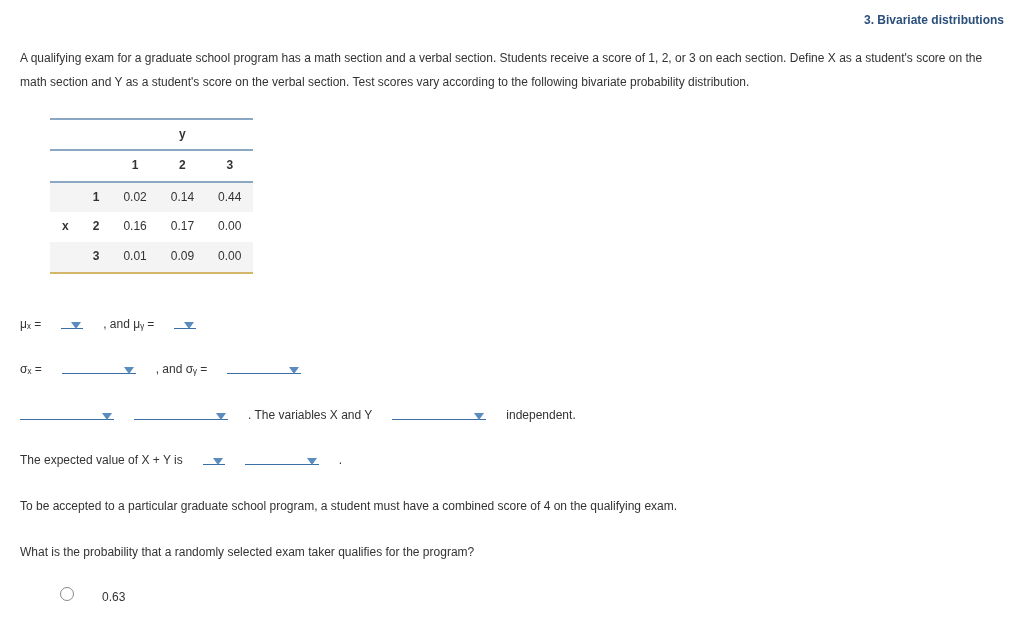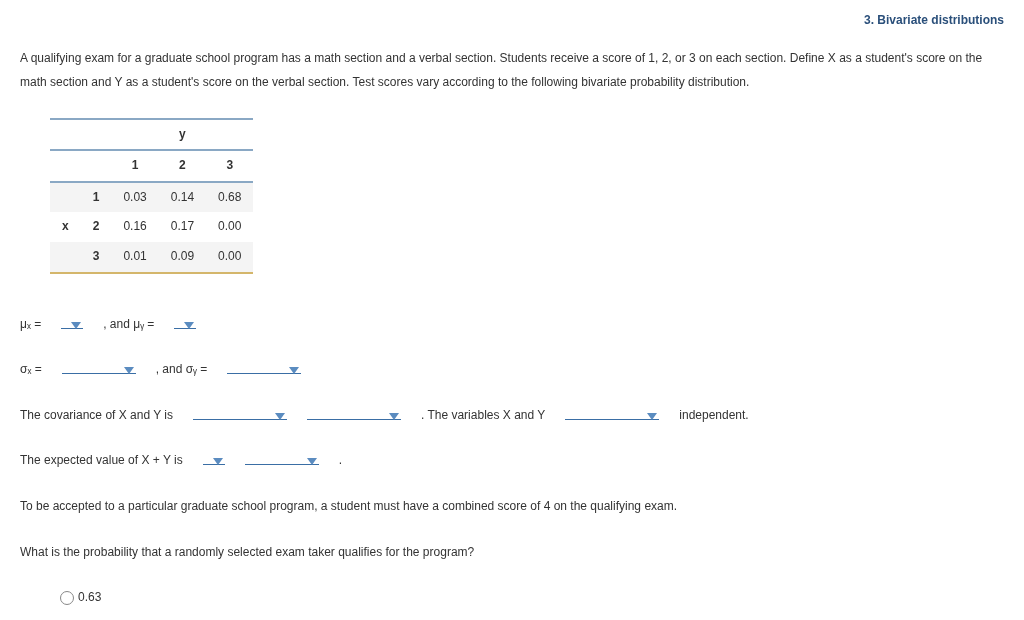--- a/index.html
+++ b/index.html
@@ -66,22 +66,22 @@
     border-left: 5px solid transparent;
     border-right: 5px solid transparent;
     border-top: 7px solid #5b8cc0;
     display: inline-block;
     margin-left: 4px;
     position: relative;
     top: 1px;
   }
   .radio-row {
     display: flex;
-    align-items: center;
-    gap: 4px;
+    align-items: flex-start;
+    gap: 28px;
     margin: 8px 0 6px 40px;
   }
   .radio {
     width: 12px;
     height: 12px;
     border: 1px solid #888;
     border-radius: 50%;
     flex: 0 0 auto;
   }
 </style>
@@ -104,23 +104,23 @@
   <tr class="hline-bottom">
     <td></td>
         <td></td>
     <td class="bold">1</td>
     <td class="bold">2</td>
     <td class="bold">3</td>
   </tr>
   <tr>
     <td class="shade"></td>
     <td class="shade bold">1</td>
-    <td class="shade">0.03</td>
+    <td class="shade">0.02</td>
     <td class="shade">0.14</td>
-    <td class="shade">0.68</td>
+    <td class="shade">0.44</td>
   </tr>
   <tr>
     <td class="bold">x</td>
     <td class="bold">2</td>
     <td>0.16</td>
     <td>0.17</td>
     <td>0.00</td>
   </tr>
   <tr class="gold-bottom">
     <td class="shade"></td>
@@ -148,21 +148,20 @@
   <span class="blank med">
       <span class="tri"></span>
     </span>
   <span> , and σᵧ = </span>
   <span class="blank med">
       <span class="tri"></span>
     </span>
 </div>
 
 <div class="line">
-  <span>The covariance of X and Y is </span>
   <span class="blank lg">
       <span class="tri"></span>
     </span>
   <span class="blank lg">
       <span class="tri"></span>
     </span>
   <span> . The variables X and Y </span>
   <span class="blank lg">
       <span class="tri"></span>
     </span>

